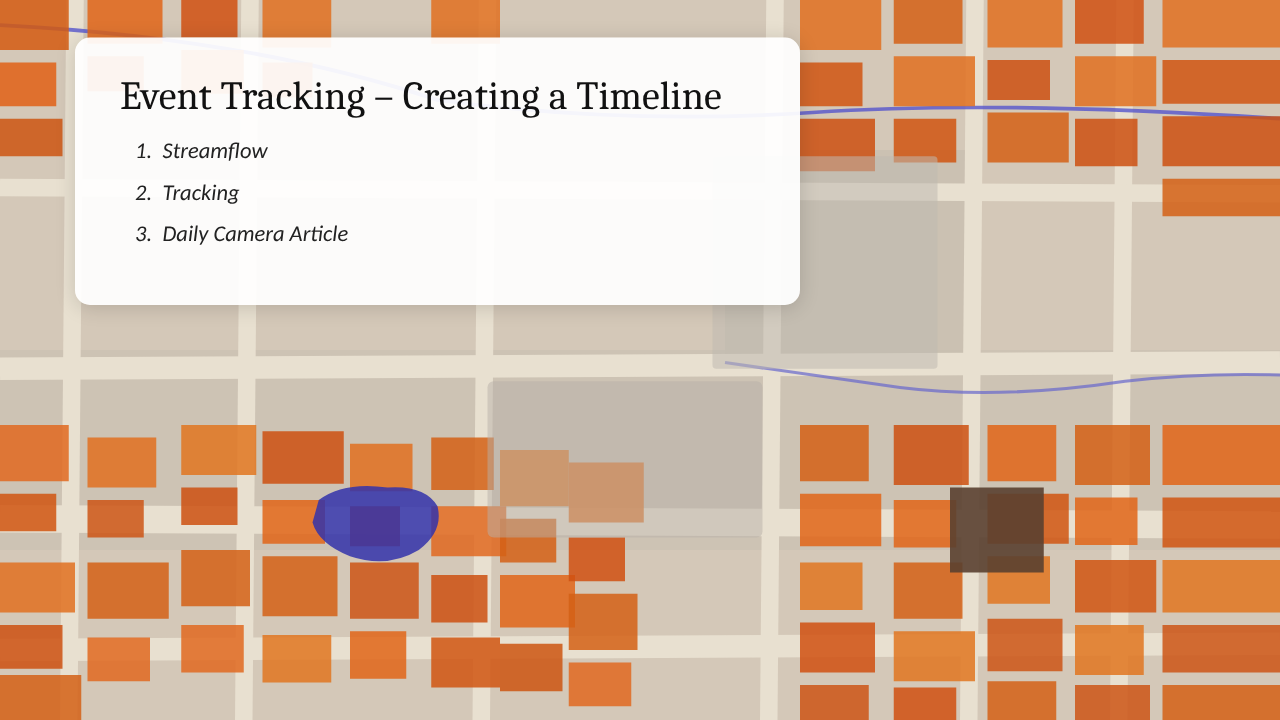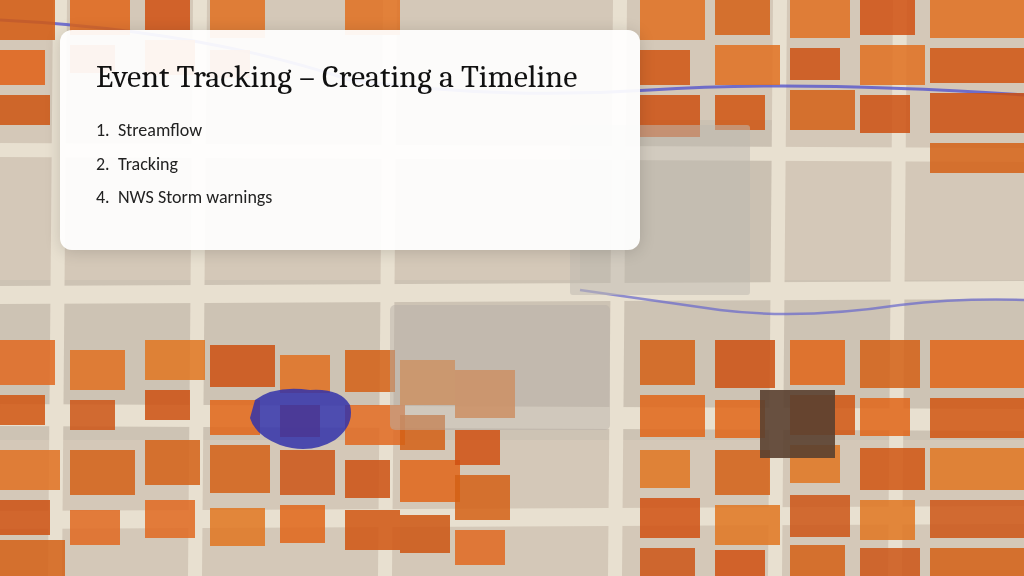--- a/index.html
+++ b/index.html
@@ -27,29 +27,29 @@
       background: rgba(255, 255, 255, 0.93);
       border-radius: 12px;
       padding: 28px 36px 32px 36px;
       box-shadow: 0 2px 16px rgba(0,0,0,0.15);
     }
 
     .slide-title {
       font-size: 32px;
       font-weight: 400;
       color: #111;
-      margin-bottom: 22px;
       line-height: 1.2;
       font-family: 'Cambria', 'Georgia', serif;
     }
 
     .slide-list {
       list-style: none;
       padding: 0;
-      margin: 0;
+      margin: 12px;
+      font-style: italic;
     }
 
     .slide-list li {
       font-size: 18px;
       color: #222;
       margin-bottom: 8px;
       font-family: 'Calibri', 'Segoe UI', Arial, sans-serif;
       line-height: 1.4;
     }
 
@@ -186,15 +186,15 @@
 
   <rect x="390" y="305" width="220" height="125" fill="#b8b0a8" opacity="0.5" rx="5"></rect>
   <rect x="570" y="125" width="180" height="170" fill="#c0bab0" opacity="0.55" rx="3"></rect>
 </svg>
 
 <div class="content-card">
   <h1 class="slide-title">Event Tracking – Creating a Timeline</h1>
   <ol class="slide-list">
   <li><span class="num">1.</span><span>Streamflow</span></li>
       <li><span class="num">2.</span><span>Tracking</span></li>
-      <li><span class="num">4.</span><span>NWS Storm warnings</span></li>
+      <li><span class="num">3.</span><span>Daily Camera Article</span></li>
     </ol>
 </div>
 
 </body></html>

